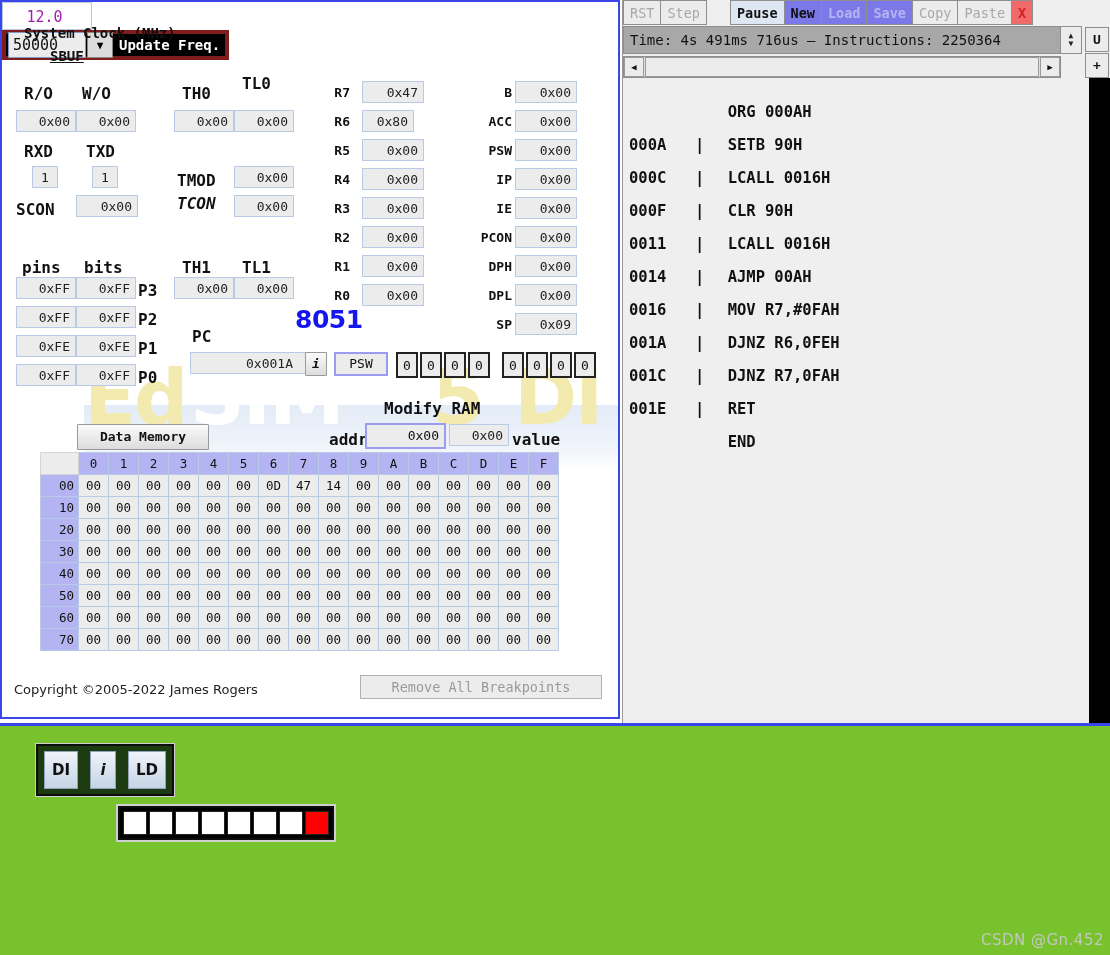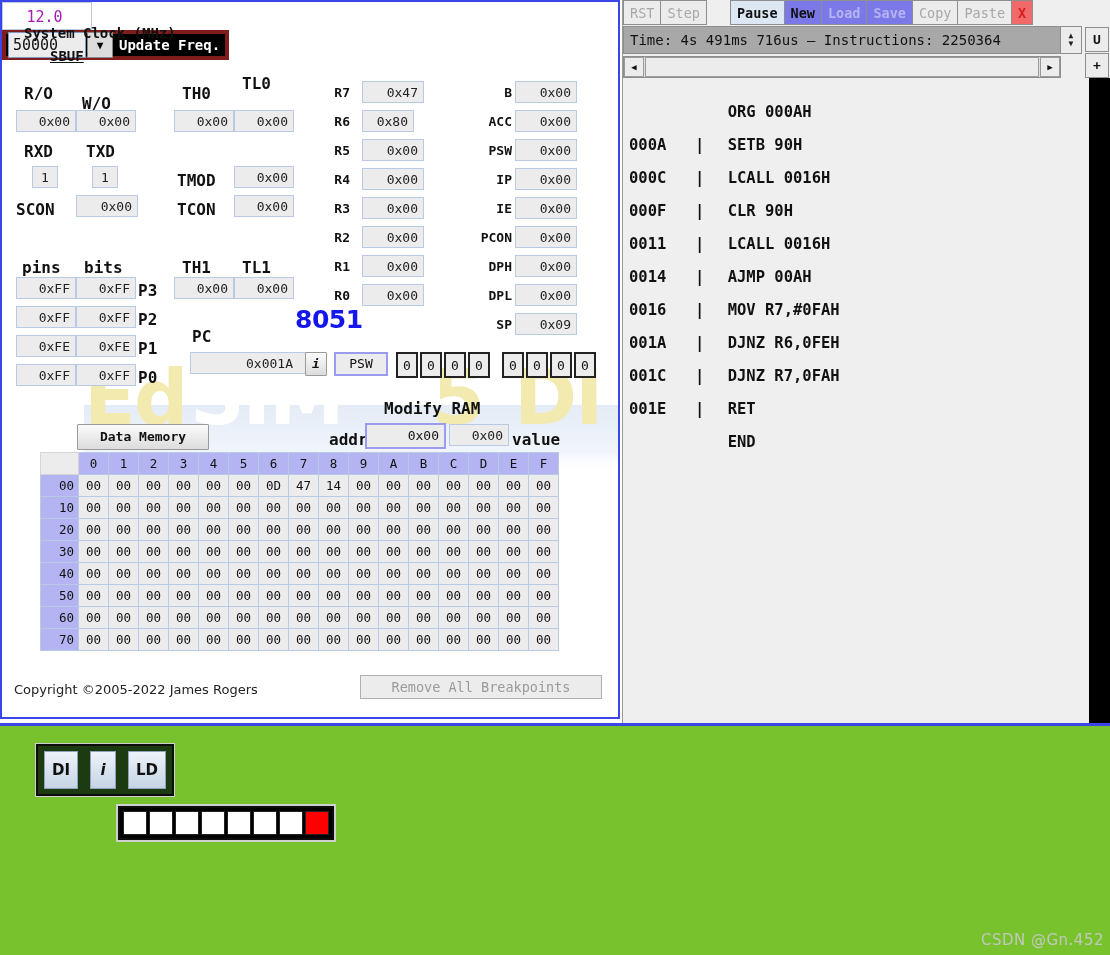--- a/index.html
+++ b/index.html
@@ -214,38 +214,38 @@
     <div id="freq-box">
       <div id="freq-val">50000</div>
       <div id="freq-arrow">
           <span>▼</span>
         </div>
       <div id="freq-text">Update Freq.</div>
     </div>
 
     
     <div class="lbl abs" style="left:22px; top:82px;">R/O</div>
-    <div class="lbl abs" style="left:80px; top:82px;margin-top:10px;">W/O</div>
+    <div class="lbl abs" style="left:80px; top:82px;">W/O</div>
     <div class="fld abs" style="left:14px; top:108px; width:60px;">0x00</div>
     <div class="fld abs" style="left:74px; top:108px; width:60px;">0x00</div>
     <div class="lbl abs" style="left:22px; top:140px;">RXD</div>
     <div class="lbl abs" style="left:84px; top:140px;">TXD</div>
     <div class="fld ctr abs" style="left:30px; top:164px; width:26px;">1</div>
     <div class="fld ctr abs" style="left:90px; top:164px; width:26px;">1</div>
     <div class="lbl abs" style="left:14px; top:198px;">SCON</div>
     <div class="fld abs" style="left:74px; top:193px; width:62px;">0x00</div>
 
     
     <div class="lbl abs" style="left:180px; top:82px;">TH0</div>
     <div class="lbl abs" style="left:240px; top:72px;text-align:right;">TL0</div>
     <div class="fld abs" style="left:172px; top:108px; width:60px;">0x00</div>
     <div class="fld abs" style="left:232px; top:108px; width:60px;">0x00</div>
     <div class="lbl abs" style="left:175px; top:169px;">TMOD</div>
     <div class="fld abs" style="left:232px; top:164px; width:60px;">0x00</div>
-    <div class="lbl abs" style="left:175px; top:198px;">TCON</div>
+    <div class="lbl abs" style="left:175px; top:192px;font-style:italic;">TCON</div>
     <div class="fld abs" style="left:232px; top:193px; width:60px;">0x00</div>
     <div class="lbl abs" style="left:180px; top:256px;">TH1</div>
     <div class="lbl abs" style="left:240px; top:256px;">TL1</div>
     <div class="fld abs" style="left:172px; top:275px; width:60px;">0x00</div>
     <div class="fld abs" style="left:232px; top:275px; width:60px;">0x00</div>
 
     
     <div class="lbl abs" style="left:20px; top:256px;">pins</div>
     <div class="lbl abs" style="left:82px; top:256px;">bits</div>
     <div id="ports-rows">

